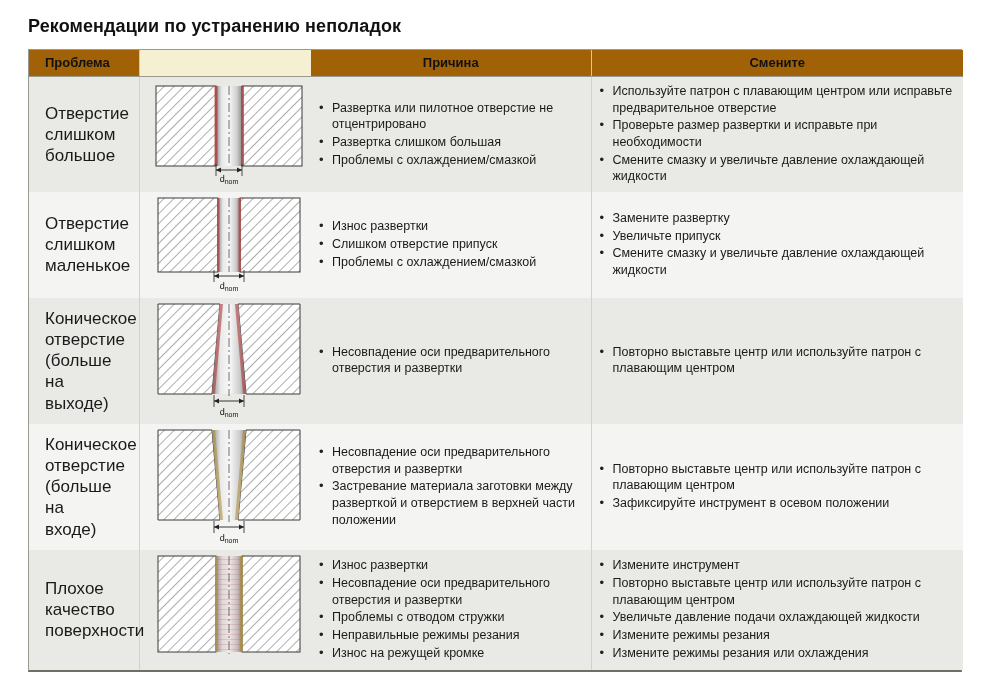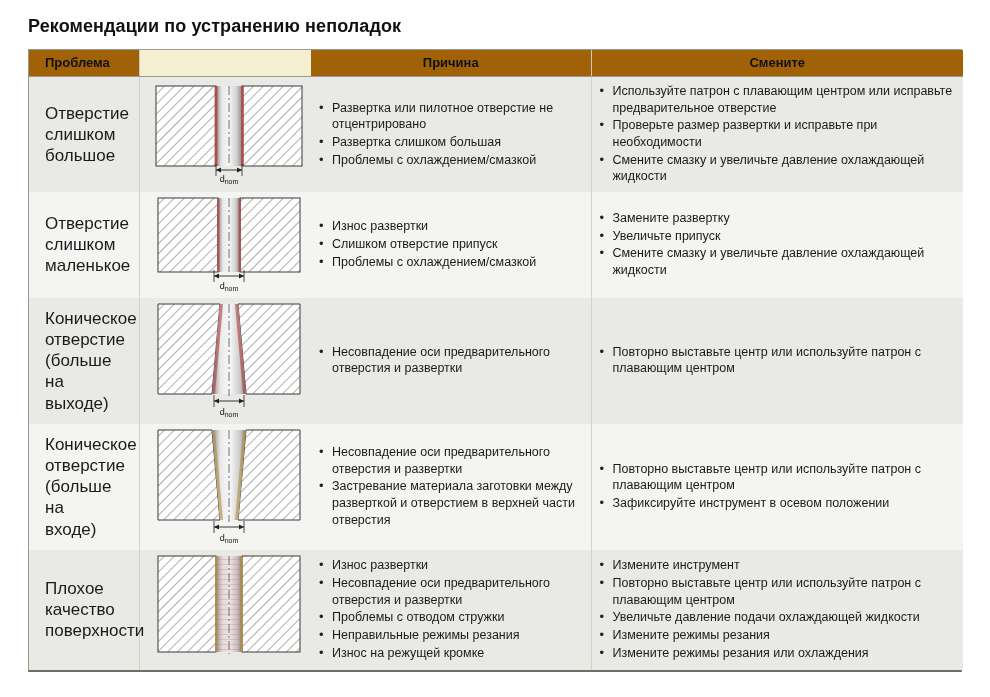--- a/index.html
+++ b/index.html
@@ -292,21 +292,21 @@
           <path d="M68 99 l5 -2.5 v5 z" fill="#222"></path>
           <path d="M98 99 l-5 -2.5 v5 z" fill="#222"></path>
           <line x1="68" y1="93" x2="68" y2="105" stroke="#222" stroke-width="0.8"></line>
           <line x1="98" y1="93" x2="98" y2="105" stroke="#222" stroke-width="0.8"></line>
           <text x="83" y="113" text-anchor="middle" fill="#111" font-family="Liberation Sans, sans-serif" font-size="9">d<tspan font-size="7" dy="2">nom</tspan></text>
         </svg>
       </td>
       <td>
         <ul class="list">
           <li>Несовпадение оси предварительного отверстия и развертки</li>
-          <li>Застревание материала заготовки между разверткой и отверстием в верхней части отверстия</li>
+          <li>Застревание материала заготовки между разверткой и отверстием в верхней части положении</li>
         </ul>
       </td>
       <td class="c-sol">
         <ul class="list">
           <li>Повторно выставьте центр или используйте патрон с плавающим центром</li>
           <li>Зафиксируйте инструмент в осевом положении</li>
         </ul>
       </td>
     </tr>
 

